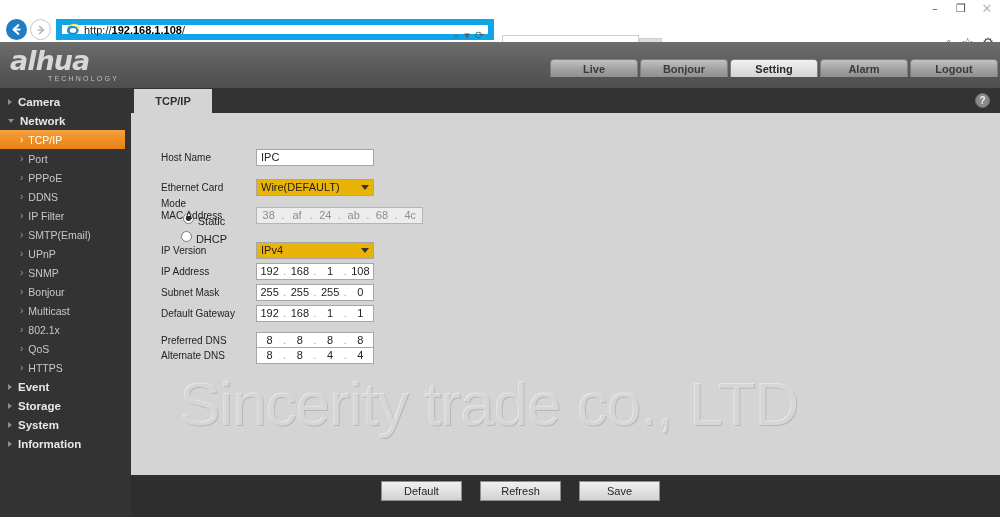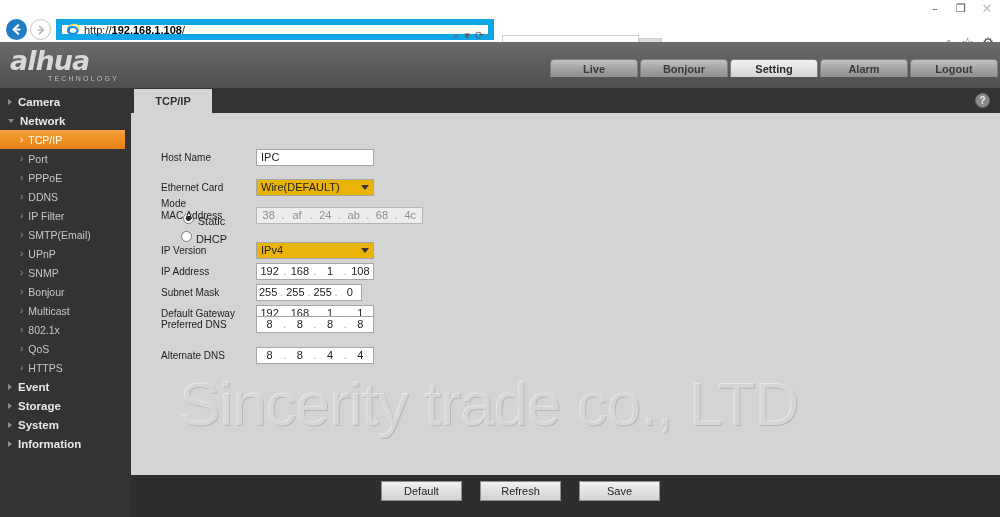--- a/index.html
+++ b/index.html
@@ -510,21 +510,21 @@
             <span class="oct">168</span>
             <span class="dot">.</span>
             <span class="oct">1</span>
             <span class="dot">.</span>
             <span class="oct">108</span>
           </span>
       </div>
 
       <div class="form-row" style="top:169px;">
         <span class="f-label">Subnet Mask</span>
-        <span class="ip-input" style="width:106px;" id="mask-octets">
+        <span class="ip-input" style="width:118px;" id="mask-octets">
             <span class="oct">255</span>
             <span class="dot">.</span>
             <span class="oct">255</span>
             <span class="dot">.</span>
             <span class="oct">255</span>
             <span class="dot">.</span>
             <span class="oct">0</span>
           </span>
       </div>
 
@@ -534,21 +534,21 @@
             <span class="oct">192</span>
             <span class="dot">.</span>
             <span class="oct">168</span>
             <span class="dot">.</span>
             <span class="oct">1</span>
             <span class="dot">.</span>
             <span class="oct">1</span>
           </span>
       </div>
 
-      <div class="form-row" style="top:201px;justify-content:space-between;">
+      <div class="form-row" style="top:217px;justify-content:space-between;">
         <span class="f-label">Preferred DNS</span>
         <span class="ip-input" style="width:118px;" id="pdns-octets">
             <span class="oct">8</span>
             <span class="dot">.</span>
             <span class="oct">8</span>
             <span class="dot">.</span>
             <span class="oct">8</span>
             <span class="dot">.</span>
             <span class="oct">8</span>
           </span>

